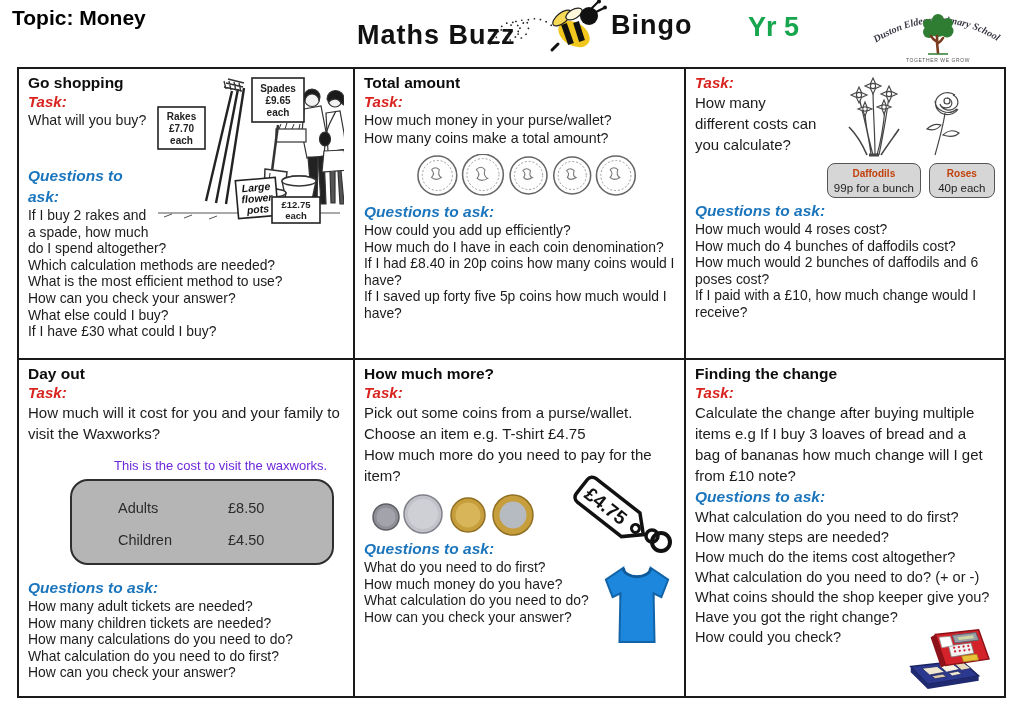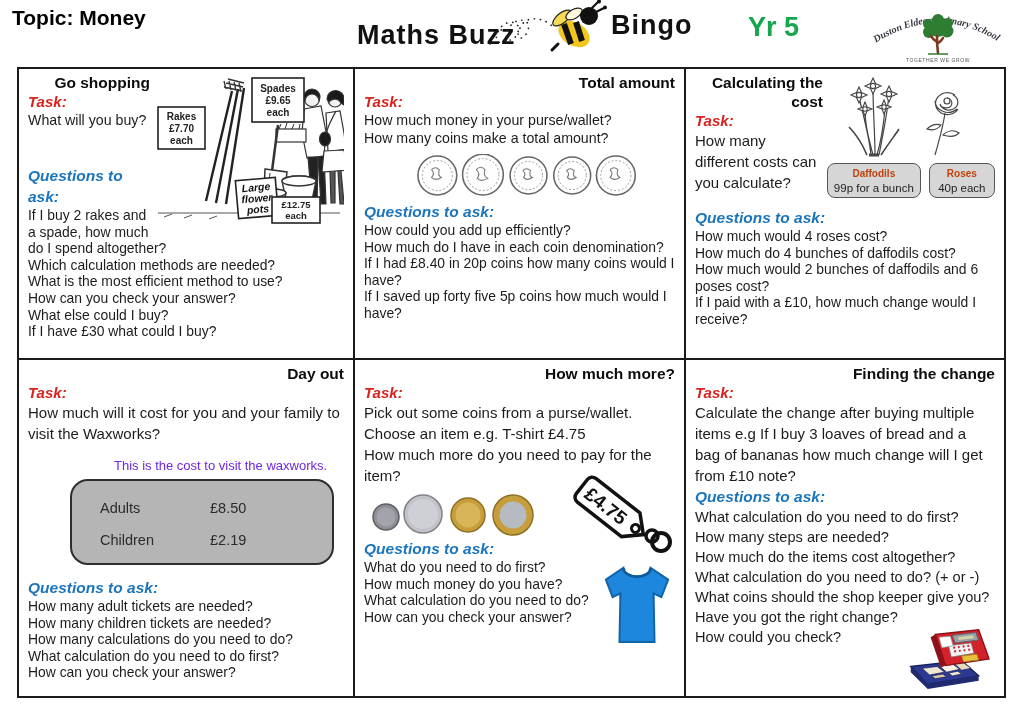--- a/index.html
+++ b/index.html
@@ -10,21 +10,21 @@
   #mb-title{position:absolute;left:357px;top:20px;font-size:27px;font-weight:bold;color:#111;letter-spacing:1px;}
   #bingo-title{position:absolute;left:611px;top:10px;font-size:27px;font-weight:bold;color:#111;letter-spacing:1px;}
   #bee-wrap{position:absolute;left:488px;top:0px;width:130px;height:56px;}
   #yr{position:absolute;left:748px;top:12px;font-size:27px;font-weight:bold;color:#17a64e;}
   #school-logo{position:absolute;left:862px;top:0px;width:152px;height:64px;}
   
   #grid{position:absolute;left:17px;top:67px;width:989px;height:631px;display:grid;
         grid-template-columns:334px 329px 1fr;grid-template-rows:289px 1fr;
         background:#1a1a1a;gap:2px;border:2px solid #1a1a1a;box-sizing:border-box;}
   .card{position:relative;background:#fff;padding:4px 9px 2px 9px;overflow:hidden;}
-  .card-title{font-size:15.5px;font-weight:bold;color:#0d0d0d;line-height:19px;text-align:right;}
+  .card-title{font-size:15.5px;font-weight:bold;color:#0d0d0d;line-height:19px;}
   .task-label{font-size:15px;font-weight:bold;font-style:italic;color:#d9231f;line-height:19px;}
   .task-text{font-size:14.2px;line-height:18px;color:#1c1c1c;}
   .q-label{font-size:15.5px;font-weight:bold;font-style:italic;color:#1b75bc;line-height:21px;}
   .q{font-size:13.9px;line-height:16.6px;color:#1c1c1c;}
   
   .shop-img{float:right;width:190px;height:152px;margin:0 0 2px 4px;}
   .c1-qlabel{margin-top:36px;}
   
   .coins-bw{display:block;margin:7px 0 0 52px;width:228px;height:43px;}
   
@@ -33,21 +33,21 @@
   .flower-labels{display:flex;gap:8px;margin-top:4px;}
   .flower-label{background:#d6d6d6;border:1.5px solid #555;border-radius:8px;text-align:center;
                 padding:3px 4px 2px 4px;}
   .flower-label .fname{font-size:10px;font-weight:bold;color:#c2410c;line-height:14px;}
   .flower-label .fprice{font-size:11.5px;color:#222;line-height:14px;}
   .c3-qlabel{margin-top:14px;clear:both;}
   
   .wax-caption{font-size:13px;color:#6d28d9;margin:14px 0 6px 86px;}
   .wax-box{width:232px;margin-left:42px;background:#b5b5b5;border:2px solid #2e2e2e;border-radius:18px;
            padding:12px 0 10px 28px;}
-  .wax-row{display:flex;font-size:14.5px;color:#2b2b2b;line-height:18px;margin:6px 0 14px 0;}
+  .wax-row{display:flex;font-size:14.5px;color:#2b2b2b;line-height:18px;margin:6px 0 14px 18px;}
   .wax-row:last-child{margin-bottom:4px;}
   .wax-row .wlabel{width:110px;}
   .c4-qlabel{margin-top:12px;}
   
   .coins-color{display:block;margin:4px 0 0 2px;width:180px;height:46px;}
   .tag-img{position:absolute;right:6px;top:110px;width:110px;height:100px;}
   .tshirt-img{position:absolute;right:8px;top:196px;width:78px;height:96px;}
   .c5-q{max-width:258px;}
   
   .register-img{position:absolute;right:10px;bottom:5px;width:92px;height:66px;}
@@ -256,21 +256,20 @@
           <div class="flower-label" style="width:92px">
             <div class="fname">Daffodils</div>
             <div class="fprice">99p for a bunch</div>
           </div>
           <div class="flower-label" style="width:62px">
             <div class="fname">Roses</div>
             <div class="fprice">40p each</div>
           </div>
         </div>
       </div>
-      <div class="card-title">Calculating the cost</div>
       <div class="task-label">Task:</div>
       <div class="task-text" style="font-size:15px;line-height:21px">How many different costs can you calculate?</div>
       <div class="q-label c3-qlabel">Questions to ask:</div>
       <div class="q">How much would 4 roses cost?</div>
       <div class="q">How much do 4 bunches of daffodils cost?</div>
       <div class="q">How much would 2 bunches of daffodils and 6 poses cost?</div>
       <div class="q">If I paid with a £10, how much change would I receive?</div>
     </div>
 
     <div class="card">
@@ -278,21 +277,21 @@
       <div class="task-label">Task:</div>
       <div class="task-text" style="font-size:15px;line-height:21px">How much will it cost for you and your family to visit the Waxworks?</div>
       <div class="wax-caption">This is the cost to visit the waxworks.</div>
       <div class="wax-box">
         <div class="wax-row">
           <span class="wlabel">Adults</span>
           <span>£8.50</span>
         </div>
         <div class="wax-row">
           <span class="wlabel">Children</span>
-          <span>£2.19</span>
+          <span>£4.50</span>
         </div>
       </div>
       <div class="q-label c4-qlabel">Questions to ask:</div>
       <div class="q">How many adult tickets are needed?</div>
       <div class="q">How many children tickets are needed?</div>
       <div class="q">How many calculations do you need to do?</div>
       <div class="q">What calculation do you need to do first?</div>
       <div class="q">How can you check your answer?</div>
     </div>
 

